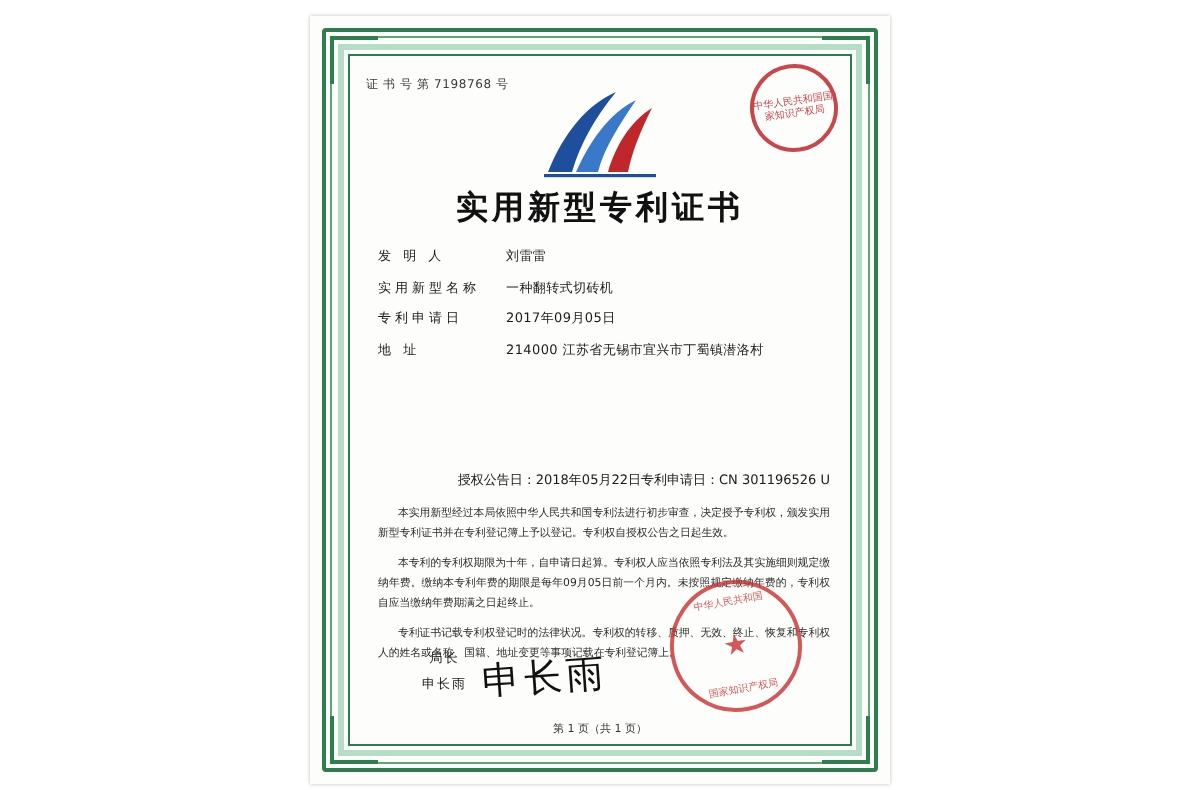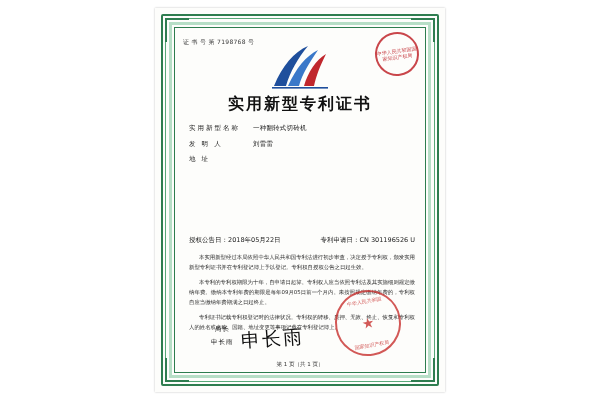--- a/index.html
+++ b/index.html
@@ -135,21 +135,21 @@
   }
   .field-value {
     letter-spacing: 0.2px;
   }
   .dates {
     position: absolute;
     left: 34px;
     top: 228px;
     right: 30px;
     display: flex;
-    justify-content: space-between;
+    justify-content: flex-end;
     font-size: 6.5px;
     color: #1a1a1a;
     white-space: nowrap;
   }
   .body-text {
     position: absolute;
     left: 34px;
     right: 30px;
     top: 244px;
     font-size: 5.4px;
@@ -253,29 +253,34 @@
         <path d="M20 42 C28 24, 38 12, 50 6 C42 18, 34 30, 31 42 Z" fill="#3a78c9"></path>
         <path d="M36 42 C40 28, 48 16, 58 10 C52 22, 48 32, 46 42 Z" fill="#c0272d"></path>
         <rect x="4" y="43" width="56" height="1.6" fill="#1f4f9c"></rect>
       </svg>
     </div>
 
     <div class="doc-title">实用新型专利证书</div>
 
     <div class="fields">
       <div class="field-row">
+        <span class="field-label">发 明 人</span>
+        <span class="field-value">刘雷雷</span>
+      </div>
+      <div class="field-row">
         <span class="field-label">实用新型名称</span>
         <span class="field-value">一种翻转式切砖机</span>
       </div>
       <div class="field-row">
-        <span class="field-label">发 明 人</span>
-        <span class="field-value">刘雷雷</span>
+        <span class="field-label">专利申请日</span>
+        <span class="field-value">2017年09月05日</span>
       </div>
       <div class="field-row">
         <span class="field-label">地        址</span>
+        <span class="field-value">214000 江苏省无锡市宜兴市丁蜀镇潜洛村</span>
       </div>
     </div>
 
     <div class="dates">
       <span>
         <span>授权公告日：</span><span>2018年05月22日</span>
       </span>
       <span>
         <span>专利申请日：</span><span>CN 301196526 U</span>
       </span>

